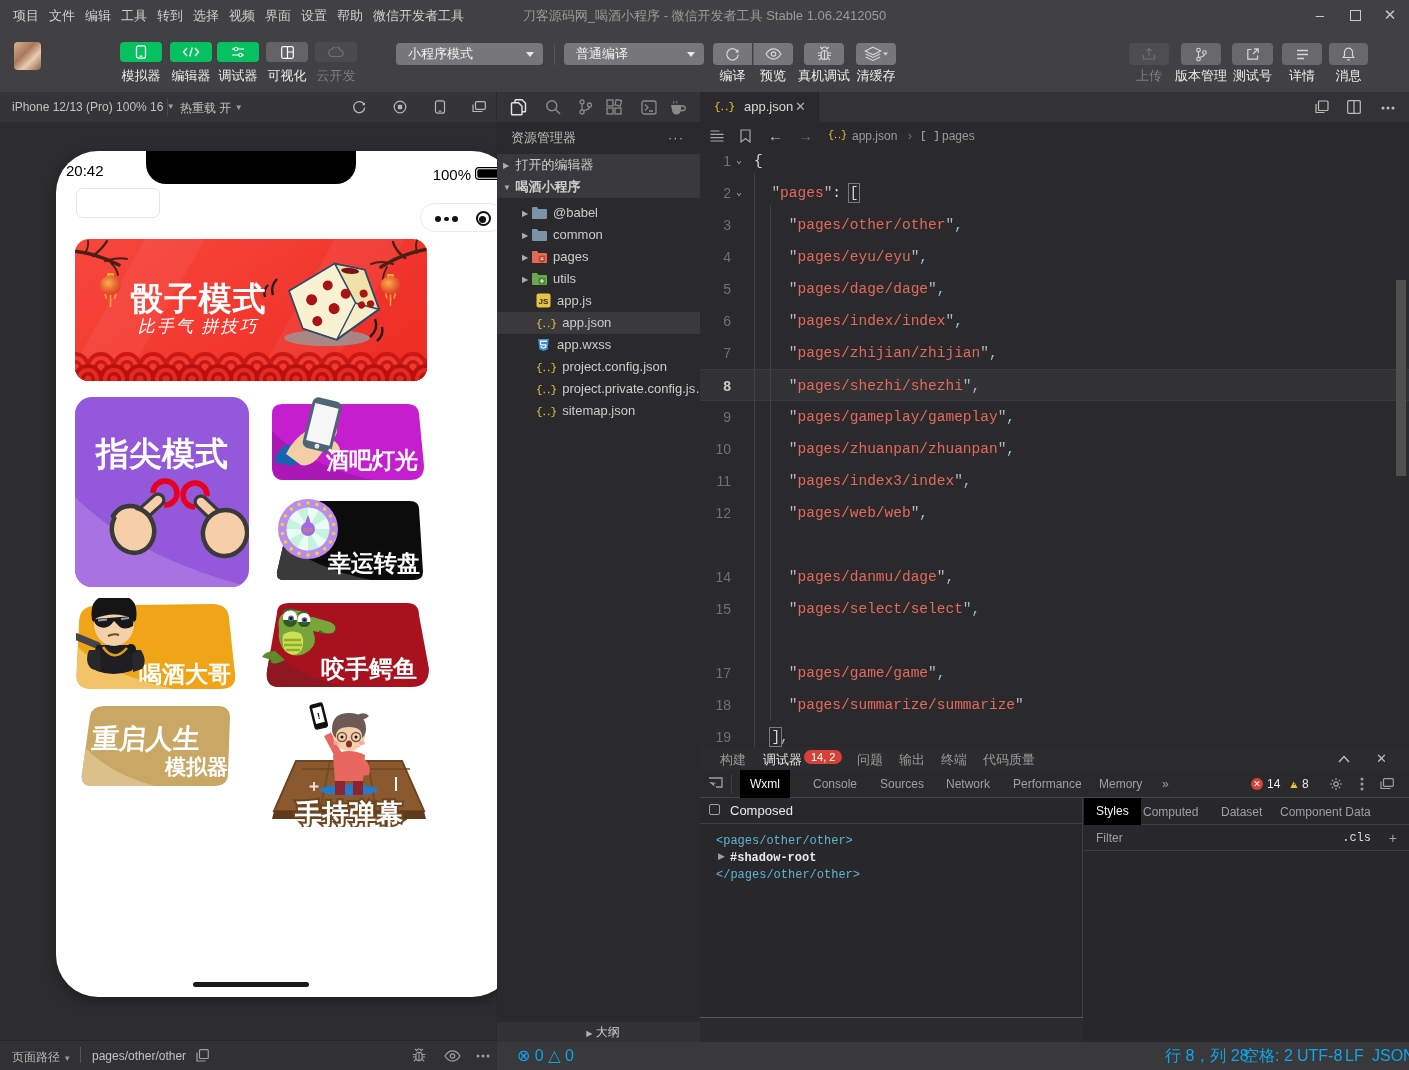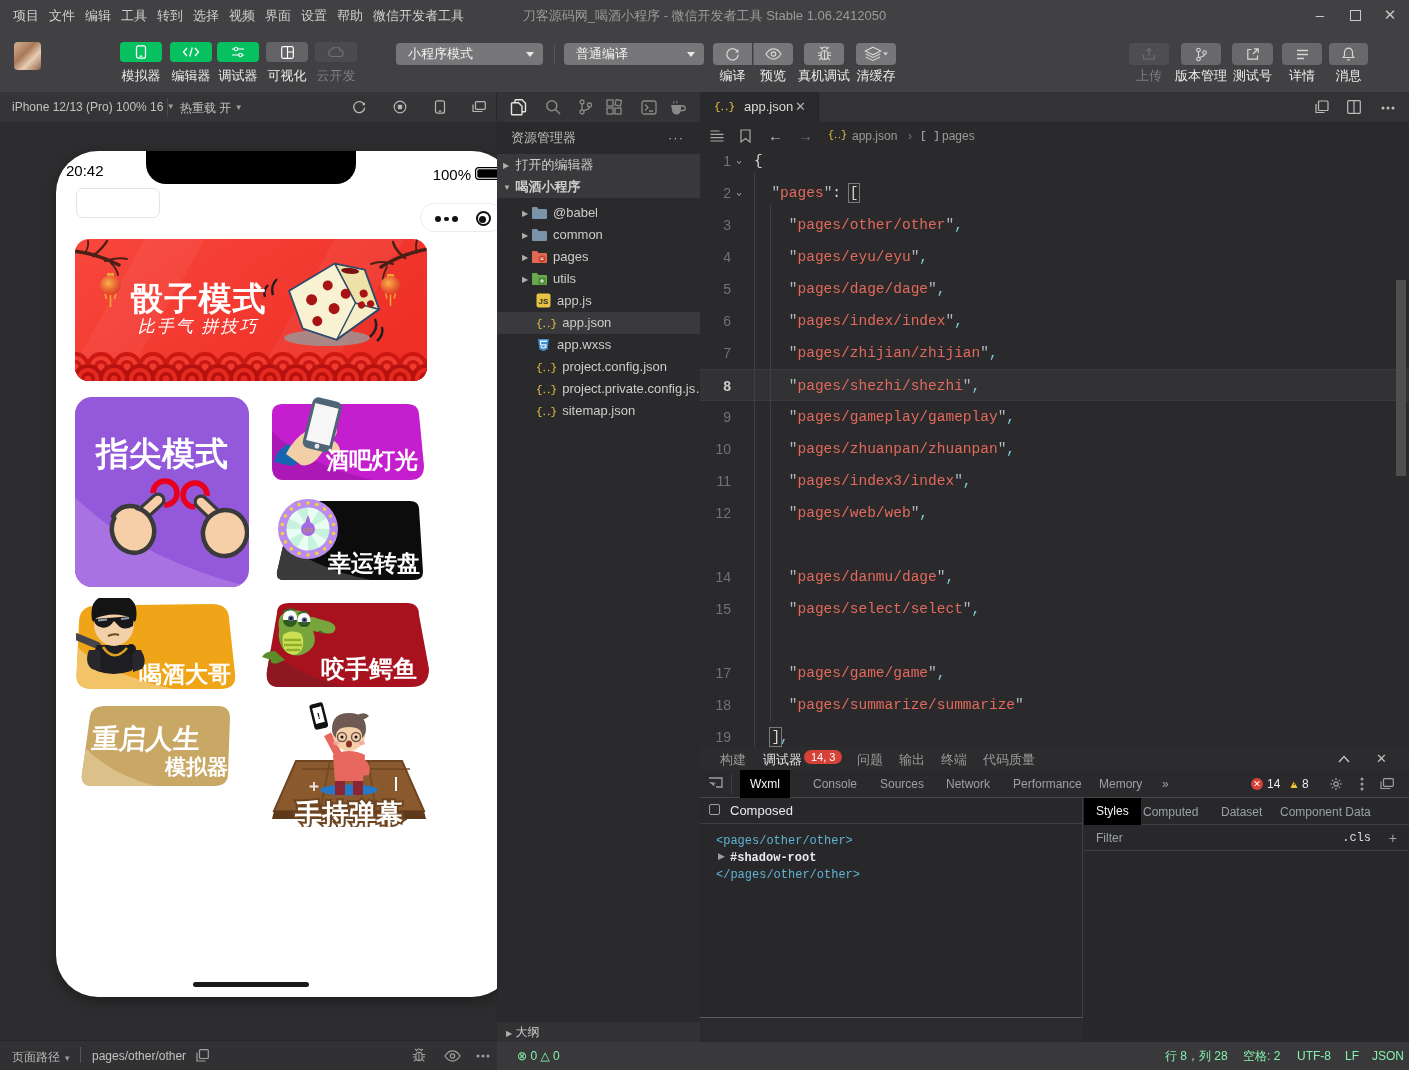--- a/index.html
+++ b/index.html
@@ -40,22 +40,22 @@
 #breadcrumb{position:absolute;left:0;top:30px;width:709px;height:28px;color:#9a9a9a;font-size:12px;line-height:28px;}
 #code{position:absolute;left:0;top:53px;width:709px;height:602px;font-family:"Liberation Mono",monospace;font-size:14.5px;}
 .cl{position:absolute;left:0;width:709px;height:32px;line-height:32px;white-space:pre;}
 .ln{position:absolute;left:0;top:0;width:31px;text-align:right;color:#717174;font-size:14px;font-family:"Liberation Sans",sans-serif;}
 .ct{position:absolute;left:54px;top:0;}
 .str{color:#e2695c;}.qq{color:#b5bac1;}.pp{color:#7fccde;}.wh{color:#d8d8d8;}
 
 #debugger{left:700px;top:747px;width:709px;height:295px;background:#28282a;}
 
 #leftstatus{left:0;top:1040px;width:497px;height:30px;background:#313134;color:#b6b6b6;font-size:12px;border-top:1px solid #262628;}
-#outline{left:497px;top:1022px;width:203px;height:20px;background:#323234;color:#cccccc;font-size:12px;line-height:20px;}
-#statusbar{left:497px;top:1042px;width:912px;height:28px;background:#39393b;color:#86efac;font-size:12px;line-height:28px;}
+#outline{left:497px;top:1022px;width:203px;height:20px;background:#323234;color:#cccccc;font-size:12px;line-height:20px;text-align:center;}
+#statusbar{left:497px;top:1042px;width:912px;height:28px;background:#39393b;color:#0ea5e9;font-size:16px;line-height:28px;}
 </style>
 </head>
 <body>
 
 <div class="abs" id="titlebar">
   <div class="abs" id="wintitle">刀客源码网_喝酒小程序 - 微信开发者工具 Stable 1.06.2412050</div>
   <div class="abs" id="menu">
       <span>项目</span>
       <span>文件</span>
       <span>编辑</span>
@@ -773,21 +773,21 @@
     <div style="position:absolute;left:70px;top:60px;width:1px;height:516px;background:#404042;"></div>
   </div>
   <div style="position:absolute;right:3px;top:188px;width:10px;height:196px;background:#4f4f4f;border-radius:0px;"></div>
 </div>
 
 <div class="abs" id="debugger">
 
   <div style="position:absolute;left:0;top:0;width:709px;height:23px;background:#2c2c2e;font-size:13px;color:#9a9a9a;">
     <span style="position:absolute;left:20px;top:4px;">构建</span>
     <span style="position:absolute;left:63px;top:4px;color:#e4e4e4;">调试器</span>
-    <span style="position:absolute;left:104px;top:3px;background:#d64238;color:#fff;border-radius:8px;font-size:11px;padding:1px 7px;">14, 3</span>
+    <span style="position:absolute;left:104px;top:3px;background:#d64238;color:#fff;border-radius:8px;font-size:11px;padding:1px 7px;">14, 2</span>
     <span style="position:absolute;left:157px;top:4px;">问题</span>
     <span style="position:absolute;left:199px;top:4px;">输出</span>
     <span style="position:absolute;left:241px;top:4px;">终端</span>
     <span style="position:absolute;left:283px;top:4px;">代码质量</span>
     <svg style="position:absolute;left:638px;top:8px;" width="12" height="8" viewBox="0 0 12 8">
         <path d="M1 7 L6 1.5 L11 7" fill="none" stroke="#c0c0c0" stroke-width="1.4"></path>
       </svg>
     <span style="position:absolute;left:676px;top:4px;color:#c0c0c0;">✕</span>
   </div>
 

